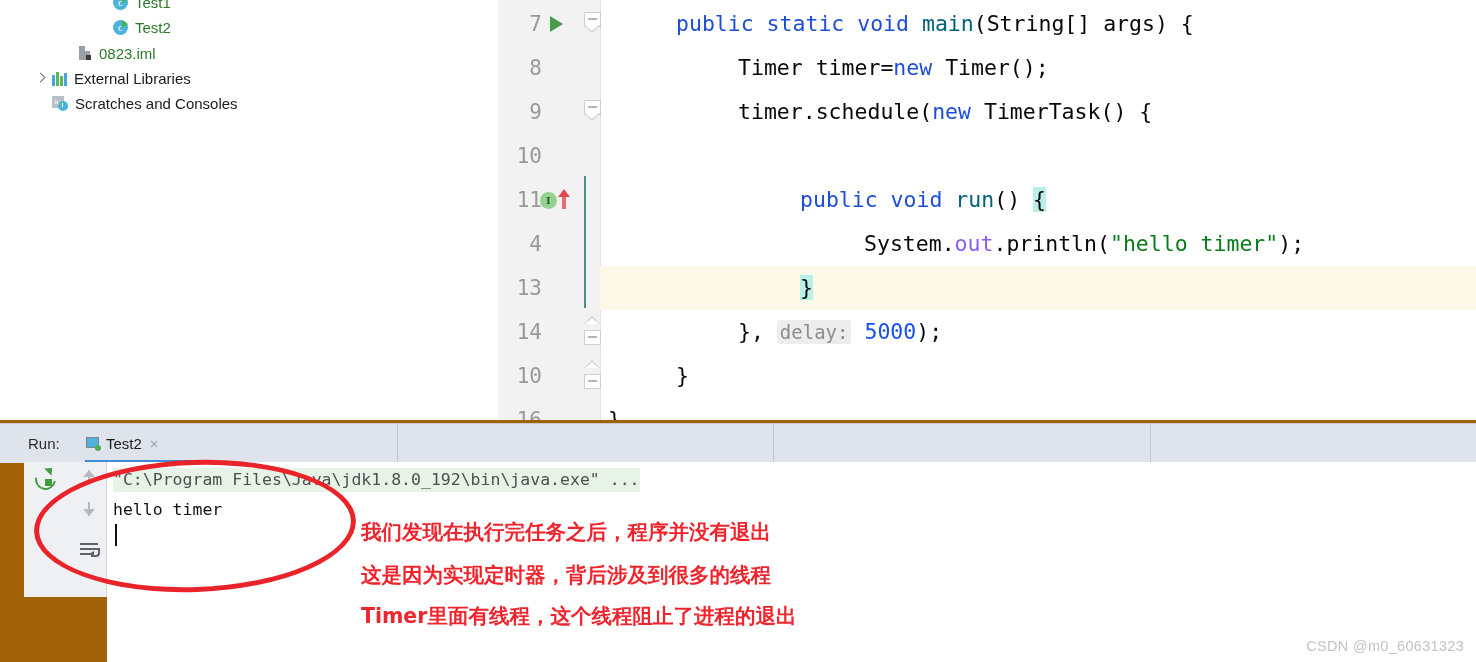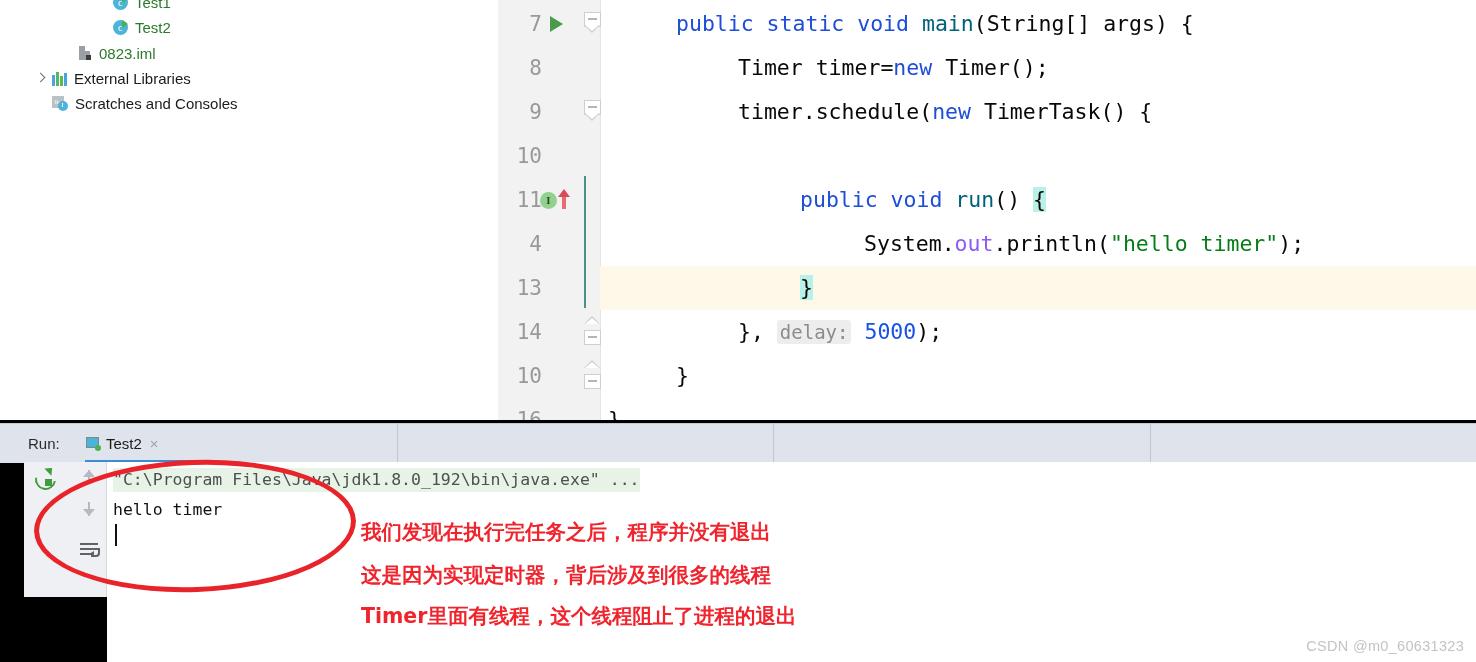--- a/index.html
+++ b/index.html
@@ -238,21 +238,21 @@
     position: absolute;
     width: 1.5px;
     background: #4a8f8a;
   }
 
   
   #run-panel {
     position: absolute;
     left: 0; top: 420px;
     width: 1476px; height: 242px;
-    background: #000000;
+    background: #a16207;
   }
   #run-tabbar {
     position: absolute; left: 0; top: 3px;
     width: 1476px; height: 39px;
     background: #dfe3ec;
     border-top: 1px solid #c5c9d2;
   }
   #run-tabbar .sep {
     position: absolute; top: 0; width: 1px; height: 39px; background: #c2c6cf;
   }

